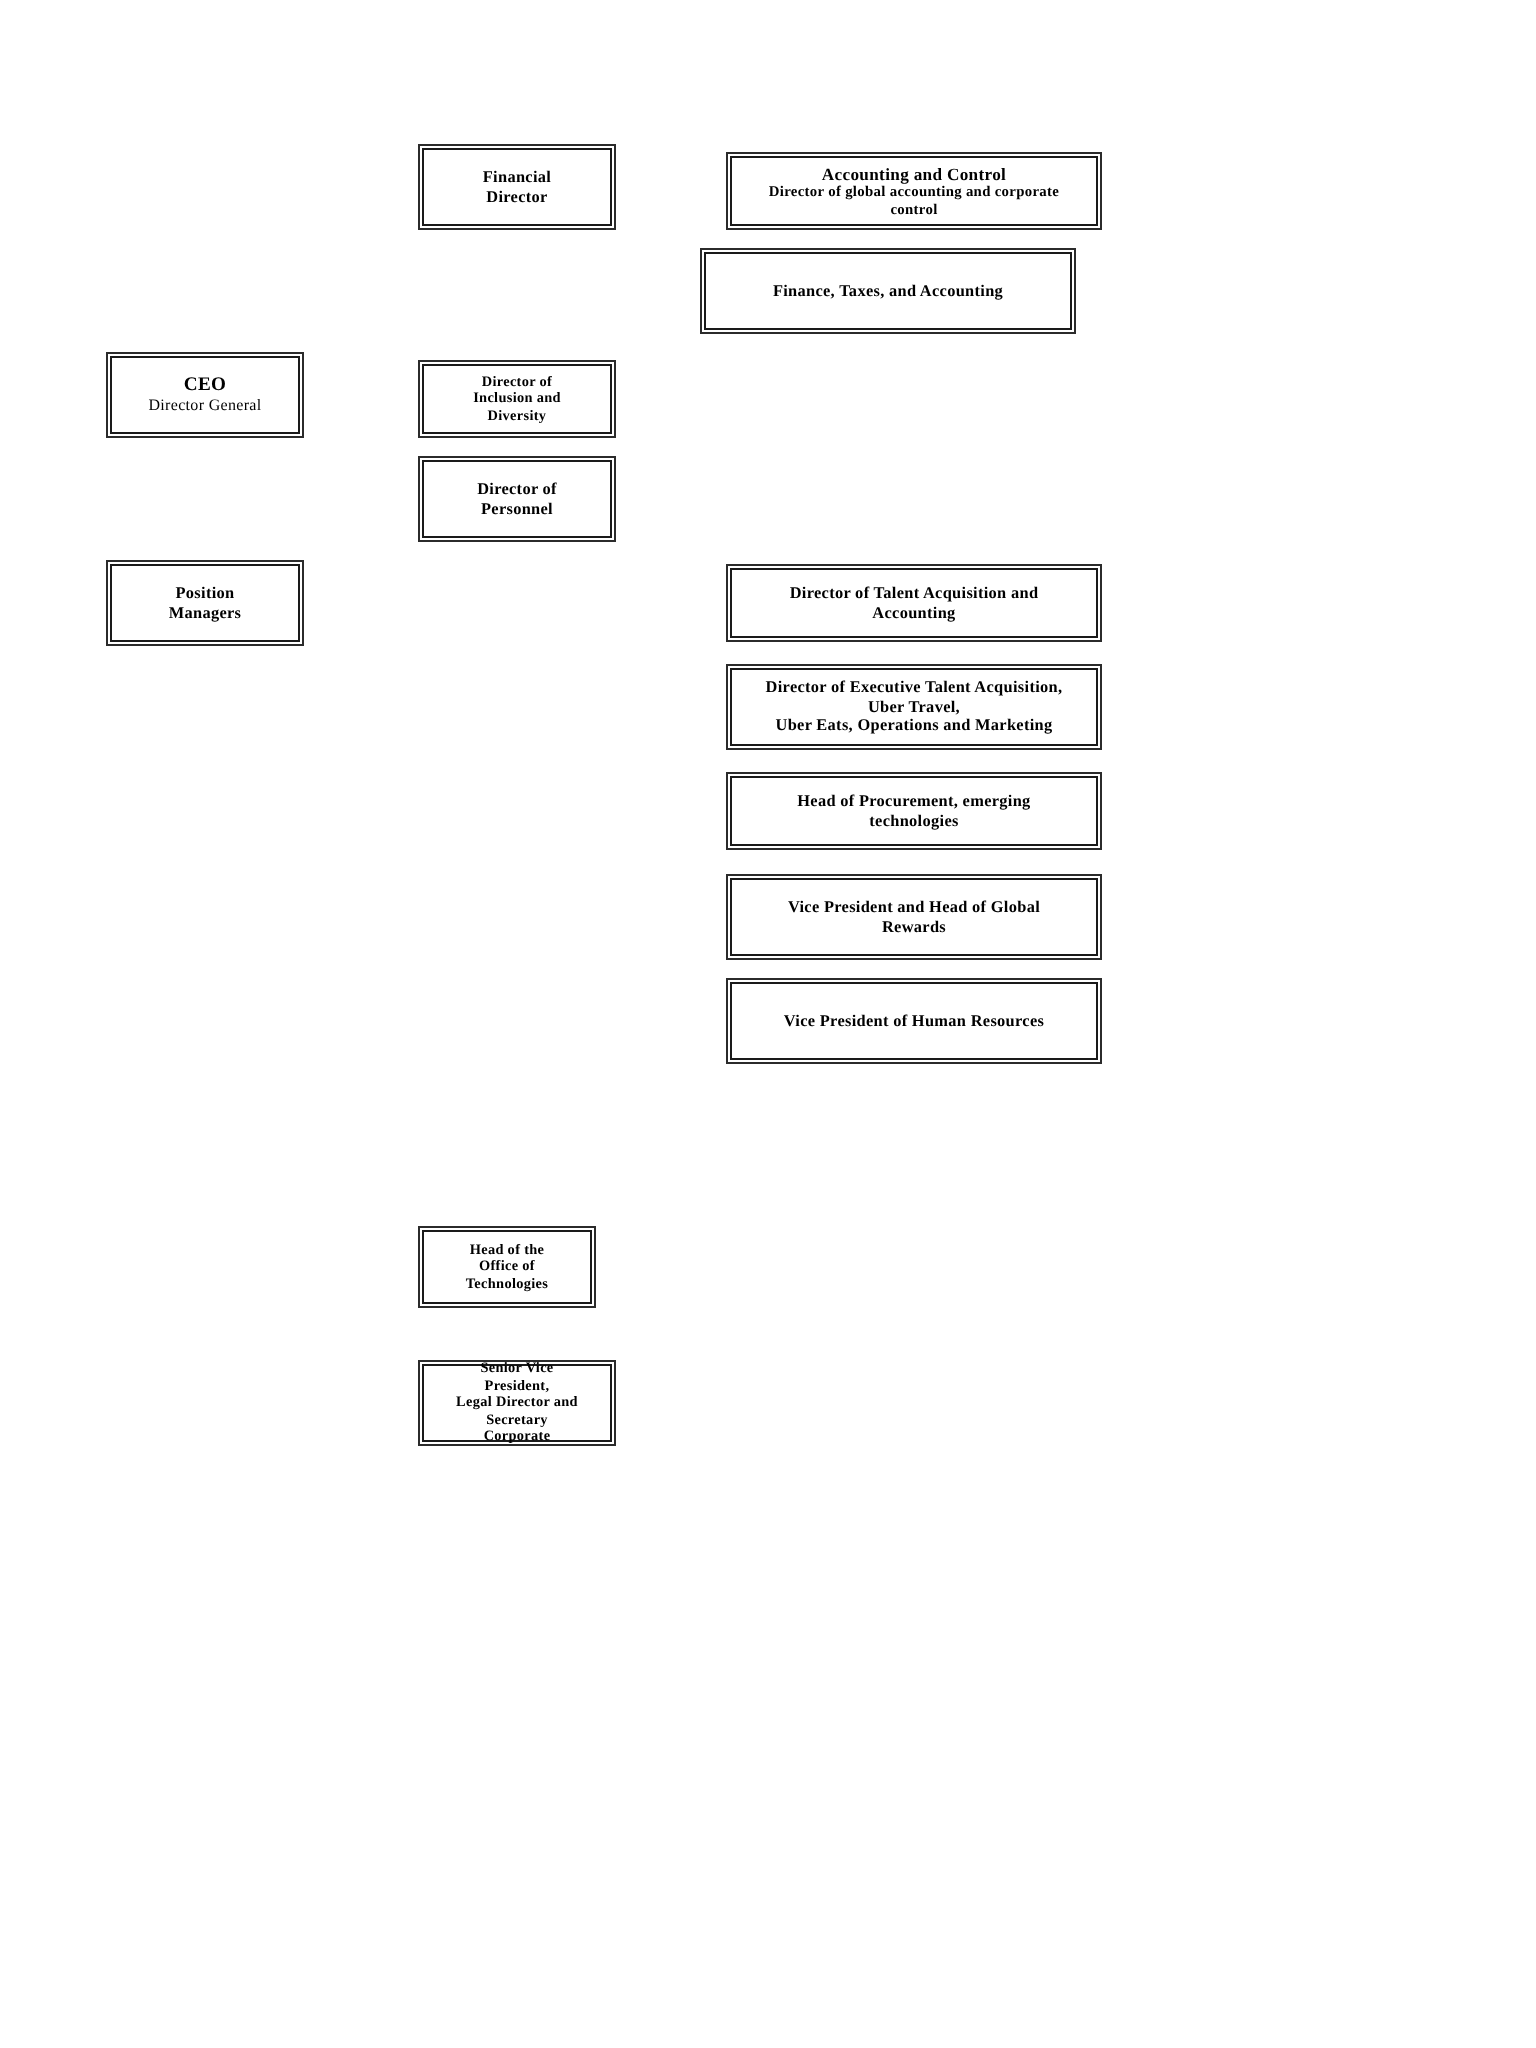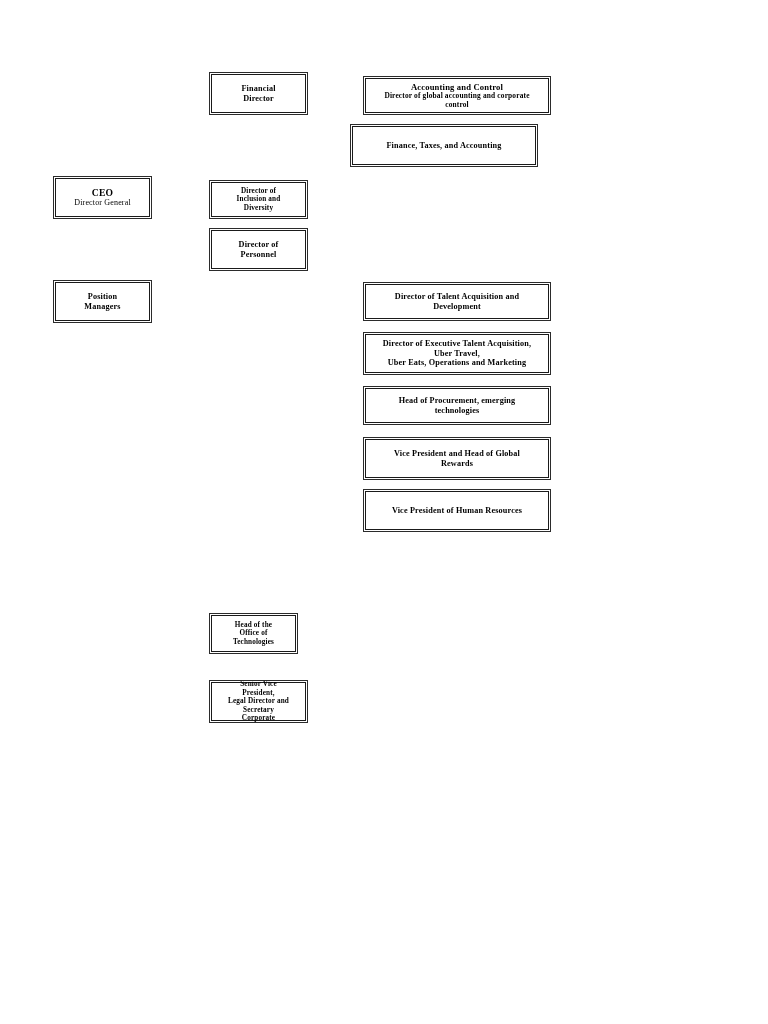--- a/index.html
+++ b/index.html
@@ -90,21 +90,21 @@
       <span class="box-text t-md">Director of Personnel</span>
     </div>
     <div class="org-box" style="left: 211px; top: 182px; width: 95px; height: 35px;">
       <span class="box-text t-sm">Director of Inclusion and
 Diversity</span>
     </div>
     <div class="org-box" style="left: 55px; top: 282px; width: 95px; height: 39px;">
       <span class="box-text t-md">Position Managers</span>
     </div>
     <div class="org-box" style="left: 365px; top: 284px; width: 184px; height: 35px;">
-      <span class="box-text t-md">Director of Talent Acquisition and Development</span>
+      <span class="box-text t-md">Director of Talent Acquisition and Accounting</span>
     </div>
     <div class="org-box" style="left: 365px; top: 334px; width: 184px; height: 39px;">
       <span class="box-text t-md">Director of Executive Talent Acquisition, Uber Travel,
 Uber Eats, Operations and Marketing</span>
     </div>
     <div class="org-box" style="left: 365px; top: 388px; width: 184px; height: 35px;">
       <span class="box-text t-md">Head of Procurement, emerging technologies</span>
     </div>
     <div class="org-box" style="left: 365px; top: 439px; width: 184px; height: 39px;">
       <span class="box-text t-md">Vice President and Head of Global Rewards</span>

